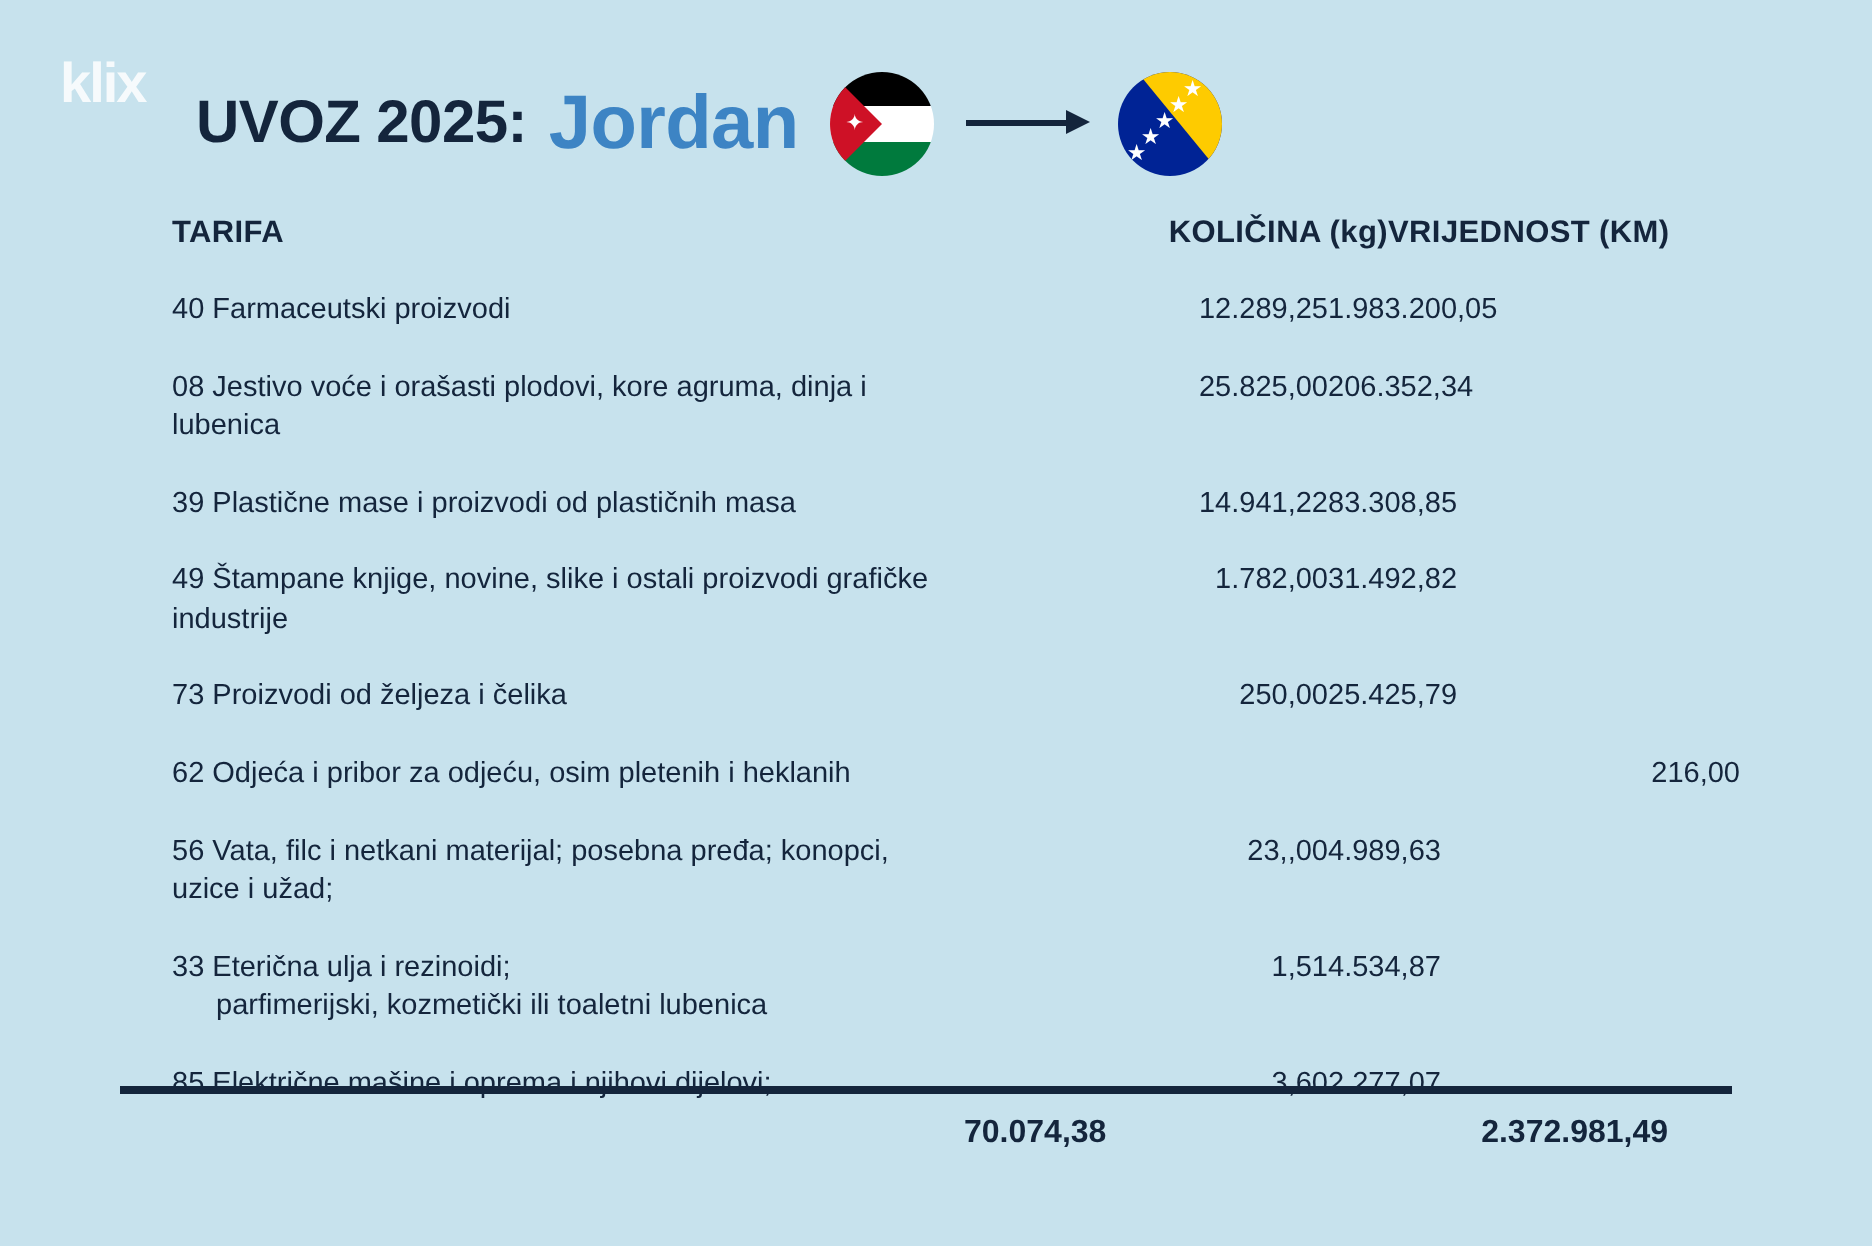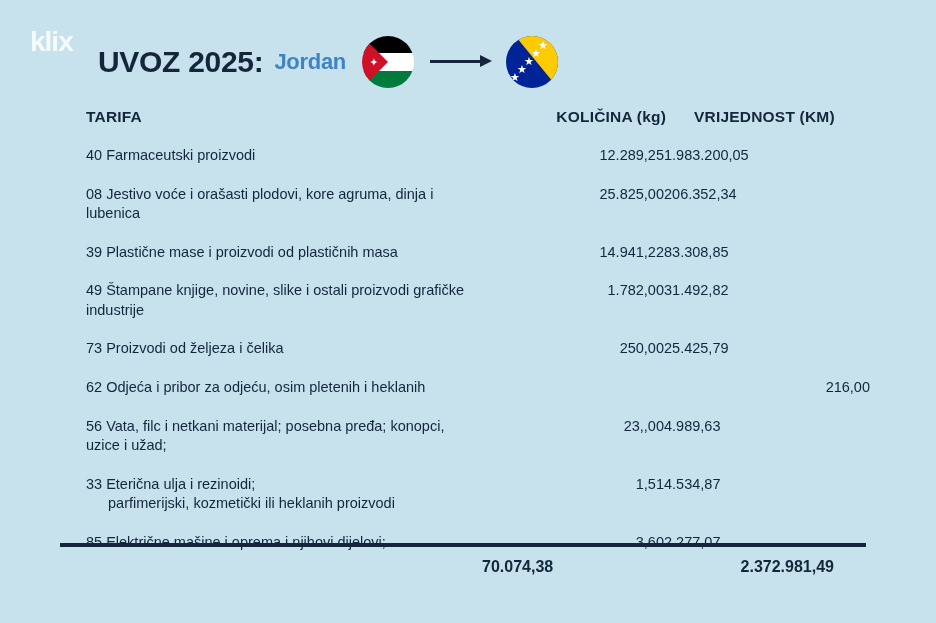--- a/index.html
+++ b/index.html
@@ -40,21 +40,21 @@
     align-items: center;
   }
   #title-main {
     font-size: 30px;
     font-weight: 700;
     color: #14253c;
     letter-spacing: -0.3px;
     white-space: nowrap;
   }
   #title-country {
-    font-size: 22px;
+    font-size: 38px;
     font-weight: 700;
     color: #3d84c4;
     letter-spacing: -0.3px;
     margin-left: 11px;
     white-space: nowrap;
   }
 
   .flag {
     width: 52px;
     height: 52px;
@@ -138,21 +138,20 @@
   }
   .c-tarifa { flex: 1 1 auto; padding-left: 26px; }
   .c-qty    { flex: 0 0 182px; text-align: right; }
   .c-val    { flex: 0 0 170px; text-align: left; padding-right: 36px; }
 
   #head-row {
     font-size: 15.5px;
     font-weight: 700;
     letter-spacing: 0.2px;
     padding-bottom: 20px;
-    gap: 28px;
   }
   #head-row .c-val { padding-right: 6px; }
   #head-row .c-qty { flex: 0 0 182px; }
 
   .data-row {
     font-size: 14.5px;
     font-weight: 400;
     line-height: 1.35;
     padding-bottom: 19px;
   }
@@ -277,21 +276,21 @@
     <div class="c-tarifa">
       <span>56 Vata, filc i netkani materijal; posebna pređa; konopci, uzice i užad;</span>
     </div>
     <div class="c-qty">23,,00</div>
     <div class="c-val">4.989,63</div>
   </div>
 
   <div class="row data-row">
     <div class="c-tarifa">
       <span>33 Eterična ulja i rezinoidi;</span>
-      <span class="tarifa-l2">parfimerijski, kozmetički ili heklanih proizvodi</span>
+      <span class="tarifa-l2">parfimerijski, kozmetički ili toaletni lubenica</span>
     </div>
     <div class="c-qty">1,51</div>
     <div class="c-val">4.534,87</div>
   </div>
 
   <div class="row data-row">
     <div class="c-tarifa">
       <span>85 Električne mašine i oprema i njihovi dijelovi;...</span>
     </div>
     <div class="c-qty">3,60</div>

